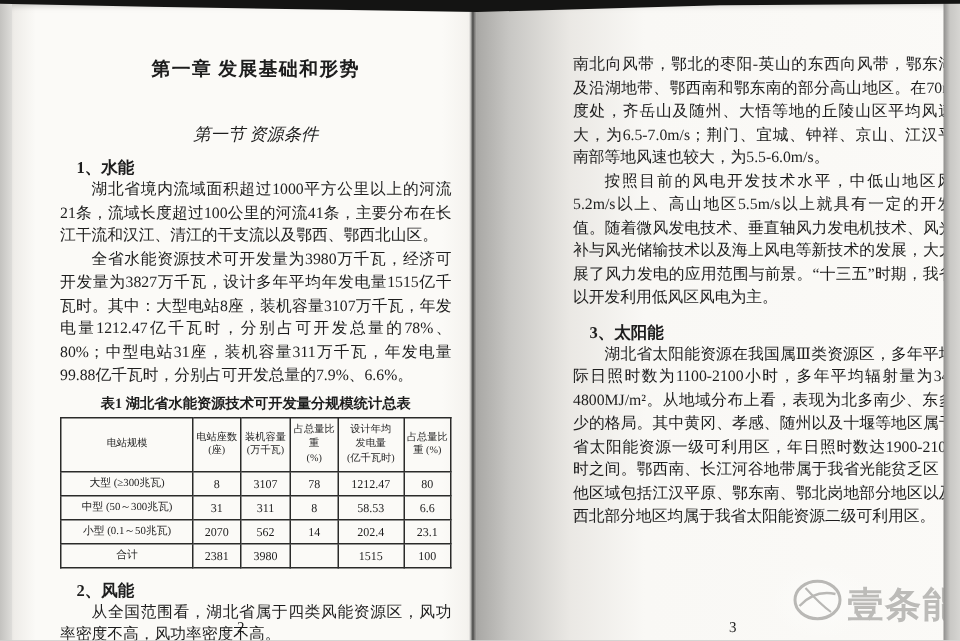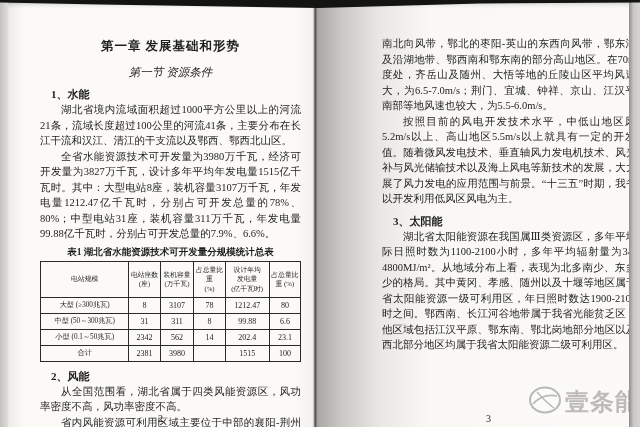--- a/index.html
+++ b/index.html
@@ -24,21 +24,21 @@
   }
   .page-right {
     position:absolute; left:318px; top:0; width:341px; height:427px;
     background:linear-gradient(to right,#a9a8a5 0,#c8c7c4 22px,#eae8e4 62px,#f9f8f5 112px,#fbfaf7 100%);
     box-shadow: inset 0 7px 6px -5px rgba(0,0,0,.35);
   }
   .pl-inner { position:absolute; left:32px; right:12px; top:38px; }
   .pr-inner { position:absolute; left:64px; right:12px; top:36px; }
 
   .chapter-title { text-align:center; font-weight:bold; font-size:12.5px; letter-spacing:1px; }
-  .section-title { text-align:center; font-size:11.5px; margin-top:10px; font-style:italic; }
+  .section-title { text-align:center; font-size:11.5px; margin-top:27px; font-style:italic; }
   .h-num  { font-weight:bold; font-size:11px; padding-left:11px; margin-top:7px; }
   .para   { font-size:10.5px; line-height:15.5px; text-align:justify; text-indent:21px; margin:0; }
   .para.no-indent { text-indent:0; }
 
   .table-caption { text-align:center; font-weight:bold; font-size:9.5px; margin:4px 0 2px; }
   .htable { width:100%; border-collapse:collapse; table-layout:fixed; }
   .htable th, .htable td { border:1px solid #2b2b2a; text-align:center; vertical-align:middle; padding:1px 0; }
   .htable th { font-size:6.8px; font-weight:normal; white-space:pre-line; line-height:1.35; height:33px; }
   .htable td { font-size:8px; height:13px; }
   .htable td.rowlabel { font-size:7.2px; }
@@ -98,26 +98,26 @@
           <td>3107</td>
           <td>78</td>
           <td>1212.47</td>
           <td>80</td>
         </tr>
         <tr>
           <td class="rowlabel">中型 (50～300兆瓦)</td>
           <td>31</td>
           <td>311</td>
           <td>8</td>
-          <td>99.88</td>
+          <td>58.53</td>
           <td>6.6</td>
         </tr>
         <tr>
           <td class="rowlabel">小型 (0.1～50兆瓦)</td>
-          <td>2342</td>
+          <td>2070</td>
           <td>562</td>
           <td>14</td>
           <td>202.4</td>
           <td>23.1</td>
         </tr>
         <tr>
           <td class="rowlabel">合计</td>
           <td>2381</td>
           <td>3980</td>
           <td></td>

